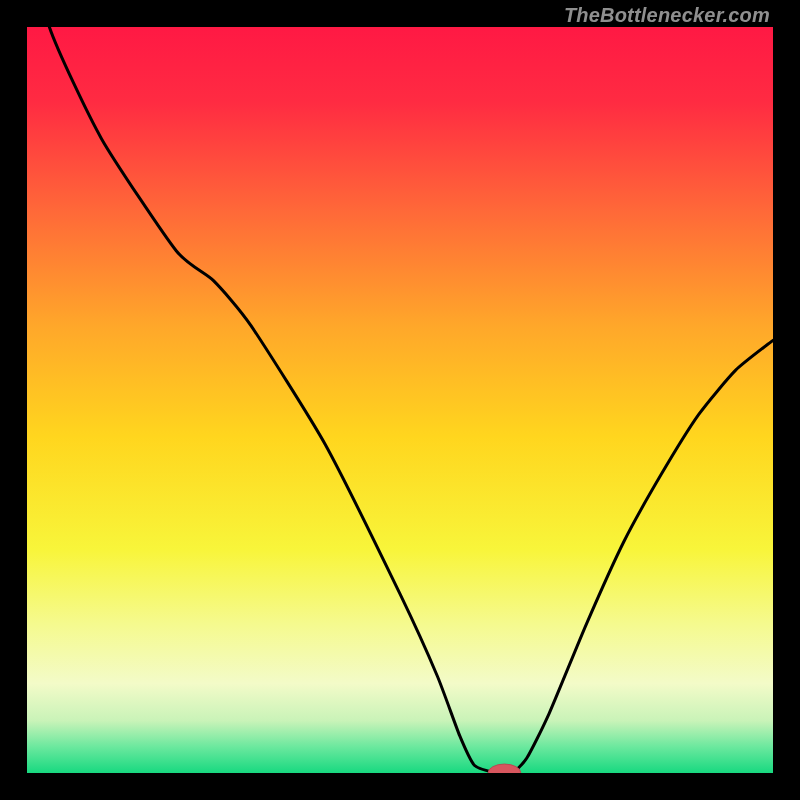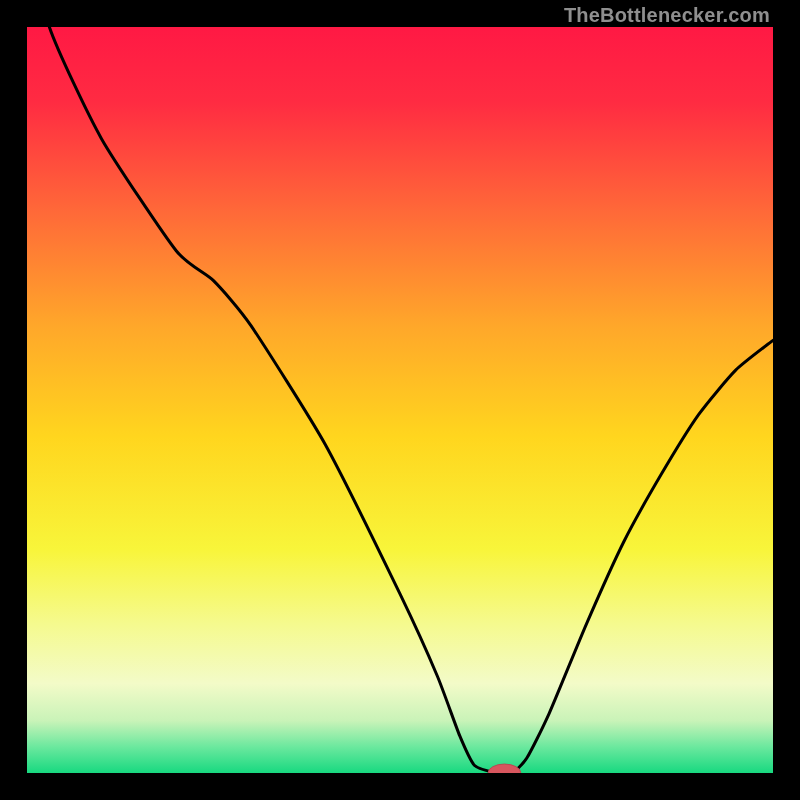--- a/index.html
+++ b/index.html
@@ -9,20 +9,21 @@
     height: 800px;
     overflow: hidden;
     background: #000;
     font-family: Arial, Helvetica, sans-serif;
   }
   .frame {
     position: relative;
     width: 800px;
     height: 744px;
     background: #000;
+    font-style: italic;
   }
   .plot {
     position: absolute;
     left: 27px;
     top: 27px;
     width: 746px;
     height: 746px;
     overflow: hidden;
   }
   .attribution {

